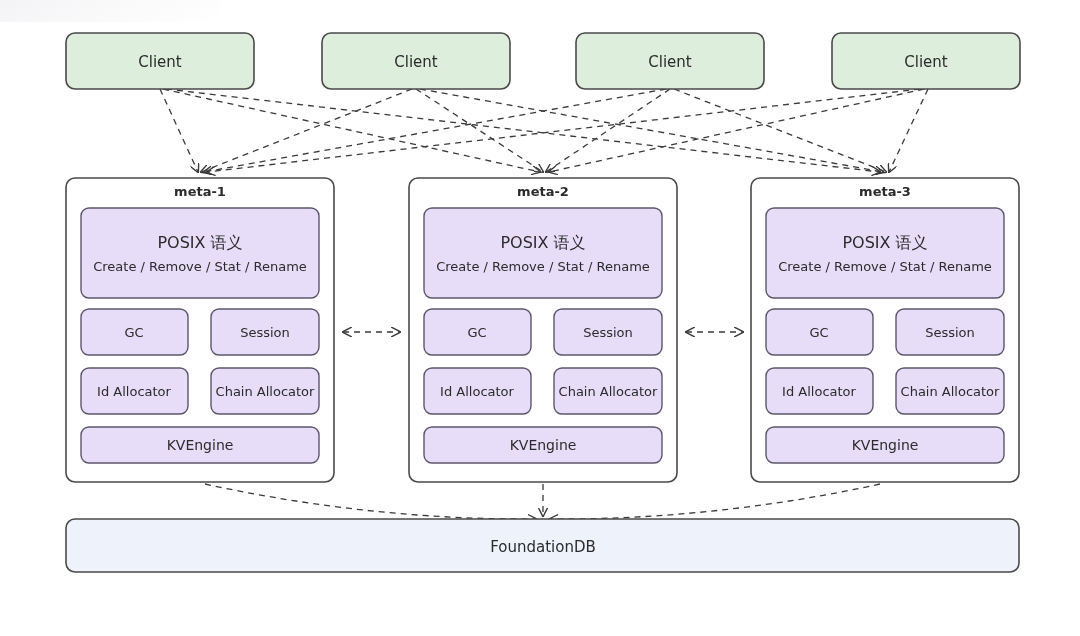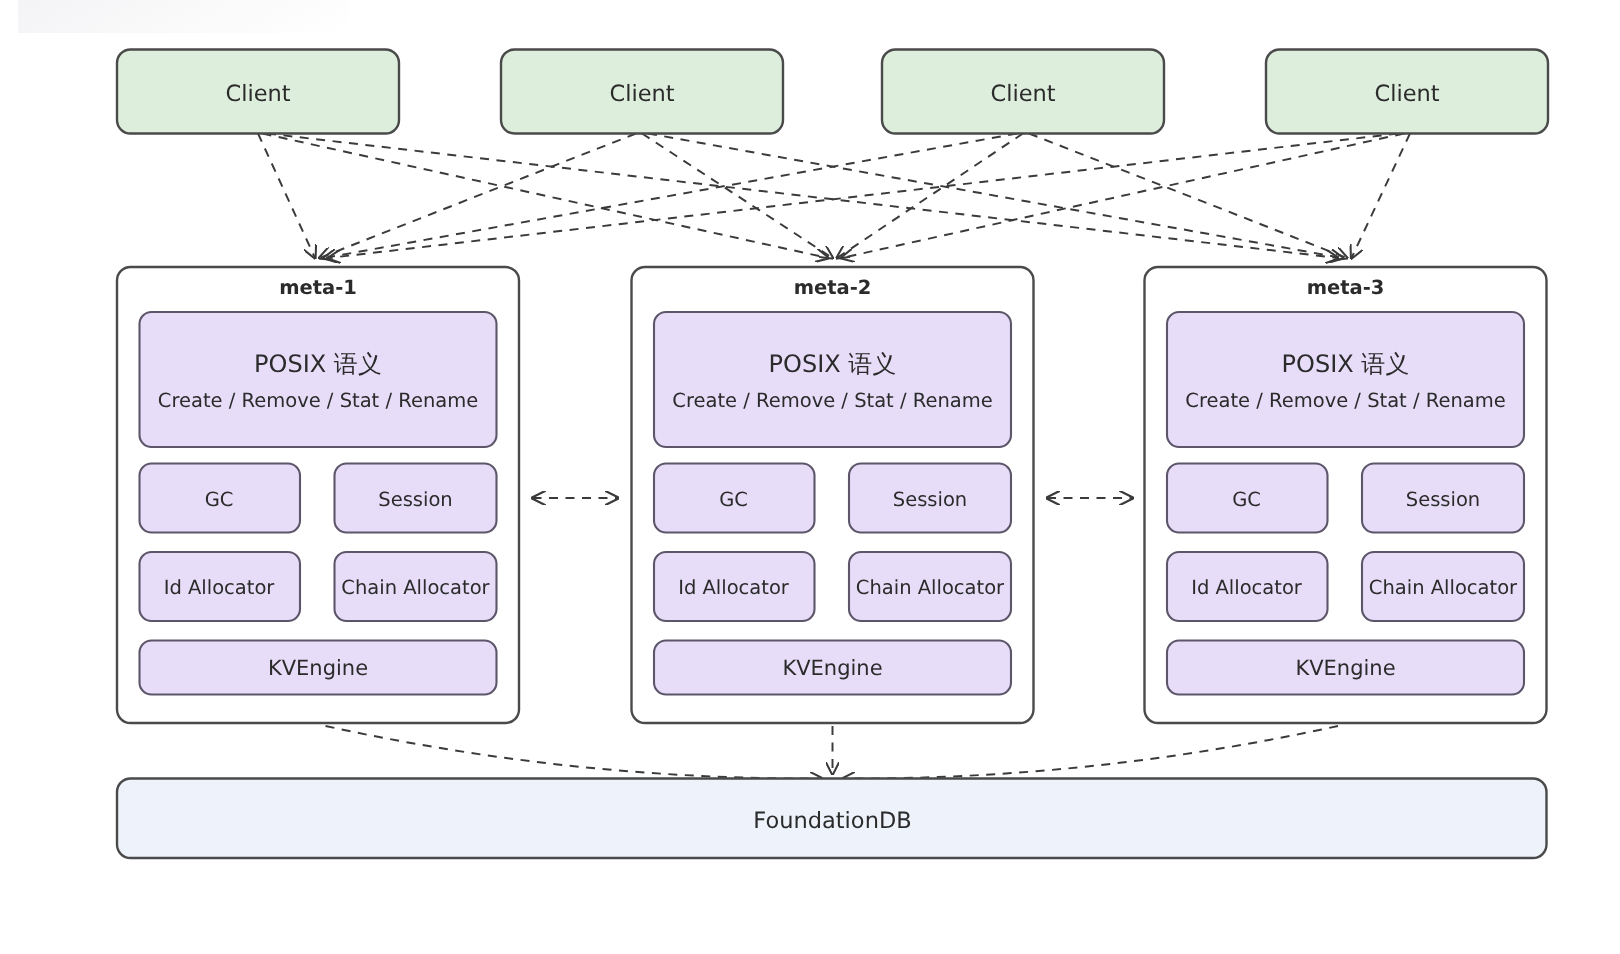--- a/index.html
+++ b/index.html
@@ -12,21 +12,20 @@
     height: 636px;
     font-family: "DejaVu Sans", "Liberation Sans", sans-serif;
     overflow: hidden;
     position: relative;
   }
   #diagram-root {
     position: absolute;
     inset: 0;
     width: 1037px;
     height: 636px;
-    margin-left: 12px;
   }
   .corner-shade {
     position: absolute;
     left: 0; top: 0;
     width: 220px; height: 22px;
     background: linear-gradient(150deg, #f4f4f6 0%, #fafafb 55%, #ffffff 100%);
     pointer-events: none;
   }
   svg { display: block; }
 

